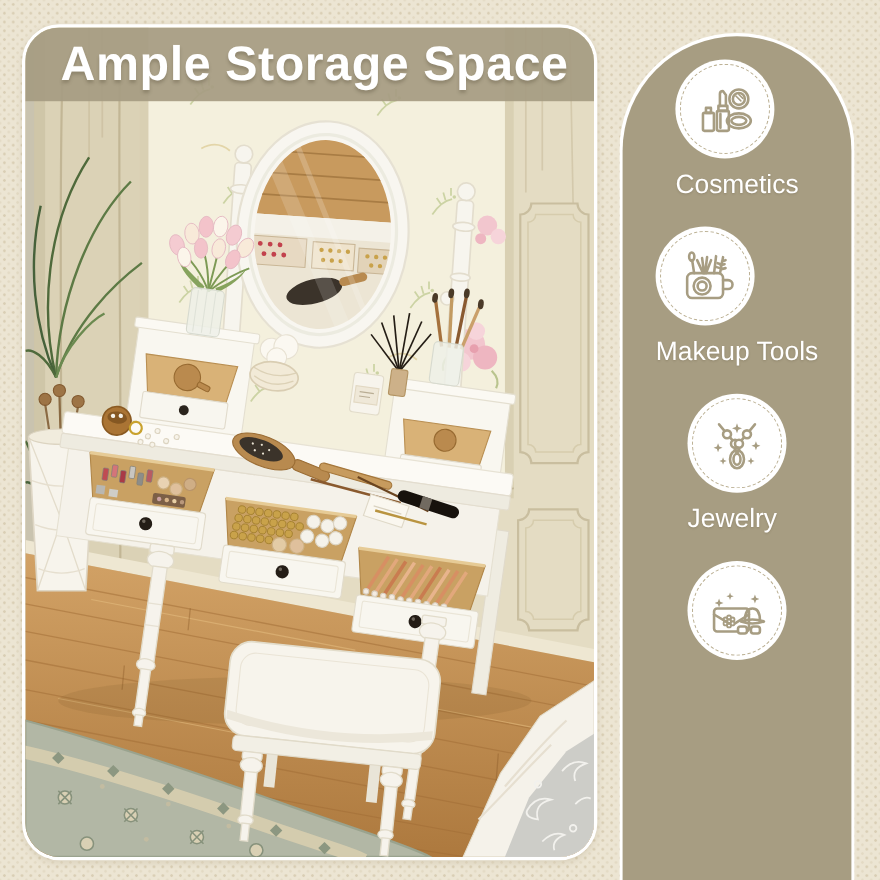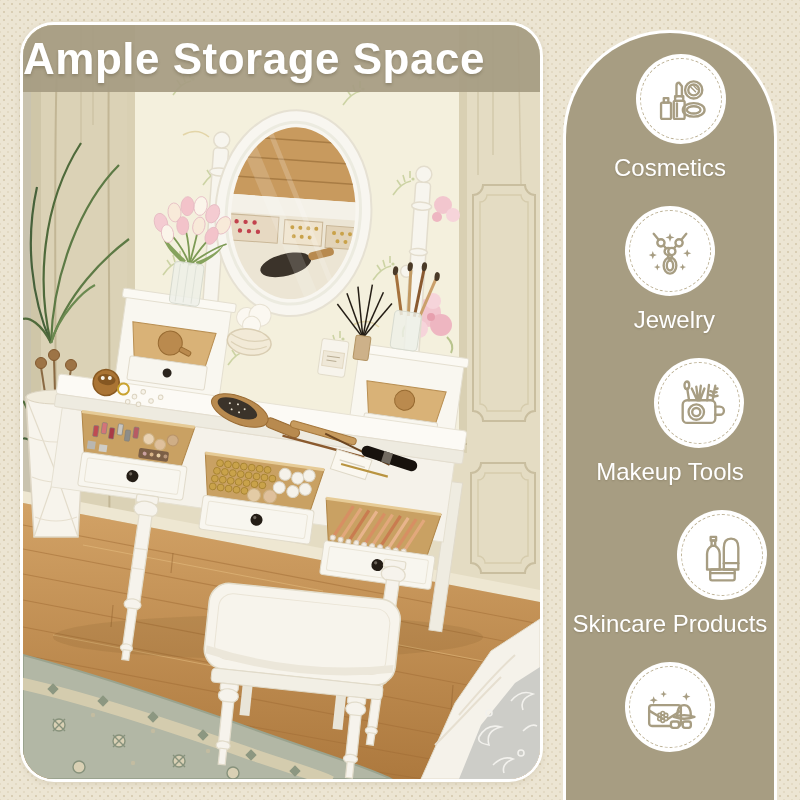--- a/index.html
+++ b/index.html
@@ -14,33 +14,33 @@
   }
   .photo-card{
     position:absolute;left:20px;top:22px;width:523px;height:760px;
     border:3px solid #ffffff;border-radius:34px;box-sizing:border-box;
     overflow:hidden;background:#e8e0c8;box-shadow:0 2px 6px rgba(120,100,60,.15);
   }
   .photo-card svg.scene{display:block;width:517px;height:754px;}
   .banner{
     position:absolute;left:0;top:0;right:0;height:67px;
     background:rgba(166,156,130,0.93);
-    display:flex;align-items:center;box-sizing:border-box;
+    display:flex;align-items:center;padding-left:32px;box-sizing:border-box;
   }
   .banner span{
     color:#ffffff;font-size:44px;font-weight:bold;letter-spacing:.5px;
     text-shadow:0 2px 3px rgba(60,50,30,.25);white-space:nowrap;
   }
   .panel{
     position:absolute;left:563px;top:30px;width:214px;height:775px;
     background:#a79d82;border:3px solid #ffffff;border-bottom:none;
     border-radius:107px 107px 0 0;box-sizing:border-box;
     display:flex;flex-direction:column;align-items:center;padding-top:21px;
   }
-  .feature{display:flex;flex-direction:column;align-items:flex-end;margin-bottom:23px;}
+  .feature{display:flex;flex-direction:column;align-items:flex-start;margin-bottom:23px;}
   .icon-circle{
     position:relative;width:90px;height:90px;border-radius:50%;background:#ffffff;
     display:flex;align-items:center;justify-content:center;
   }
   .icon-circle::after{
     content:'';position:absolute;inset:4px;border:1.6px dashed #bdb296;border-radius:50%;
   }
   .icon-circle svg{width:58px;height:58px;stroke:#a79d82;fill:none;
     stroke-width:2.6;stroke-linecap:round;stroke-linejoin:round;}
   .icon-circle svg .fillpart{fill:#a79d82;stroke:none;}
@@ -571,20 +571,37 @@
         <ellipse cx="46" cy="44" rx="12" ry="7.5"></ellipse>
         <ellipse cx="46" cy="44" rx="7.5" ry="4"></ellipse>
       </svg>
     </div>
     <div class="label">Cosmetics</div>
   </div>
 
   <div class="feature">
     <div class="icon-circle">
       <svg viewBox="0 0 64 64">
+        <line x1="21" y1="29" x2="19" y2="16"></line>
+        <ellipse cx="18.6" cy="12.5" rx="2.6" ry="4.2"></ellipse>
+        <path d="M30,29 L24,16 M31,29 L29,14 M32,29 L34,13 M33,29 L38,16"></path>
+        <line x1="41" y1="29" x2="43" y2="12"></line>
+        <path d="M47,29 L50,13 M48.5,25 l4,-1 M47.5,21 l4,-1 M49,17 l3.5,-1 M47,24 l-3.5,-1 M48,20 l-3.5,-1"></path>
+        <rect x="14" y="29" width="36" height="25" rx="5"></rect>
+        <circle cx="29" cy="42" r="8.5"></circle>
+        <circle cx="29" cy="42" r="4.5"></circle>
+        <path d="M50,36 h5 a3.5,3.5 0 0 1 0,9 h-5"></path>
+      </svg>
+    </div>
+    <div class="label">Makeup Tools</div>
+  </div>
+
+  <div class="feature">
+    <div class="icon-circle">
+      <svg viewBox="0 0 64 64">
         <line x1="14" y1="13" x2="19" y2="19"></line>
         <circle cx="22" cy="23" r="4"></circle>
         <line x1="25" y1="26" x2="27.5" y2="29"></line>
         <circle cx="30" cy="32.5" r="4"></circle>
         <line x1="50" y1="13" x2="45" y2="19"></line>
         <circle cx="42" cy="23" r="4"></circle>
         <line x1="39" y1="26" x2="36.5" y2="29"></line>
         <circle cx="34" cy="32.5" r="4" fill="#ffffff"></circle>
         <circle cx="32" cy="38.5" r="2.2"></circle>
         <ellipse cx="32" cy="48" rx="7" ry="9"></ellipse>
@@ -592,51 +609,20 @@
         <path class="fillpart" d="M32,12 l1.3,3.7 L37,17 l-3.7,1.3 L32,22 l-1.3,-3.7 L27,17 l3.7,-1.3 Z"></path>
         <path class="fillpart" d="M13,32 l1.2,3.3 L17.5,36.5 l-3.3,1.2 L13,41 l-1.2,-3.3 L8.5,36.5 l3.3,-1.2 Z"></path>
         <path class="fillpart" d="M51,30 l1.2,3.3 L55.5,34.5 l-3.3,1.2 L51,39 l-1.2,-3.3 L46.5,34.5 l3.3,-1.2 Z"></path>
         <path class="fillpart" d="M18,46 l1,2.7 L21.7,49.7 l-2.7,1 L18,53.4 l-1,-2.7 L14.3,49.7 l2.7,-1 Z"></path>
         <path class="fillpart" d="M46,46 l1,2.7 L49.7,49.7 l-2.7,1 L46,53.4 l-1,-2.7 L42.3,49.7 l2.7,-1 Z"></path>
       </svg>
     </div>
     <div class="label">Jewelry</div>
   </div>
 
-  <div class="feature">
-    <div class="icon-circle">
-      <svg viewBox="0 0 64 64">
-        <line x1="21" y1="29" x2="19" y2="16"></line>
-        <ellipse cx="18.6" cy="12.5" rx="2.6" ry="4.2"></ellipse>
-        <path d="M30,29 L24,16 M31,29 L29,14 M32,29 L34,13 M33,29 L38,16"></path>
-        <line x1="41" y1="29" x2="43" y2="12"></line>
-        <path d="M47,29 L50,13 M48.5,25 l4,-1 M47.5,21 l4,-1 M49,17 l3.5,-1 M47,24 l-3.5,-1 M48,20 l-3.5,-1"></path>
-        <rect x="14" y="29" width="36" height="25" rx="5"></rect>
-        <circle cx="29" cy="42" r="8.5"></circle>
-        <circle cx="29" cy="42" r="4.5"></circle>
-        <path d="M50,36 h5 a3.5,3.5 0 0 1 0,9 h-5"></path>
-      </svg>
-    </div>
-    <div class="label">Makeup Tools</div>
-  </div>
-
-  <div class="feature">
-    <div class="icon-circle">
-      <svg viewBox="0 0 64 64">
-        <rect x="19.5" y="12" width="6" height="4"></rect>
-        <rect x="20.5" y="16" width="4" height="6"></rect>
-        <path d="M24.5,22 q5,3 5,9 V48 h-14 V31 q0,-6 5,-9 Z"></path>
-        <path d="M34,48 V24 Q34,14 42,14 Q50,14 50,24 V48 Z"></path>
-        <line x1="34" y1="41" x2="50" y2="41"></line>
-        <rect x="19" y="48" width="27" height="12" rx="2"></rect>
-        <line x1="19" y1="52" x2="46" y2="52"></line>
-      </svg>
-    </div>
-    <div class="label">Skincare Products</div>
-  </div>
 
   <div class="feature">
     <div class="icon-circle">
       <svg viewBox="0 0 64 64">
         <path d="M40,42 Q40,30 47.5,30 Q55,30 55,42"></path>
         <path d="M36,43 Q47.5,39 59,43 Q47.5,47 36,43 Z"></path>
         <rect x="9" y="30" width="35" height="23" rx="3"></rect>
         <path d="M9,36 L24,45 M44,36 L30,45"></path>
         <g stroke-width="1.8">
           <circle cx="24" cy="43" r="2"></circle>

